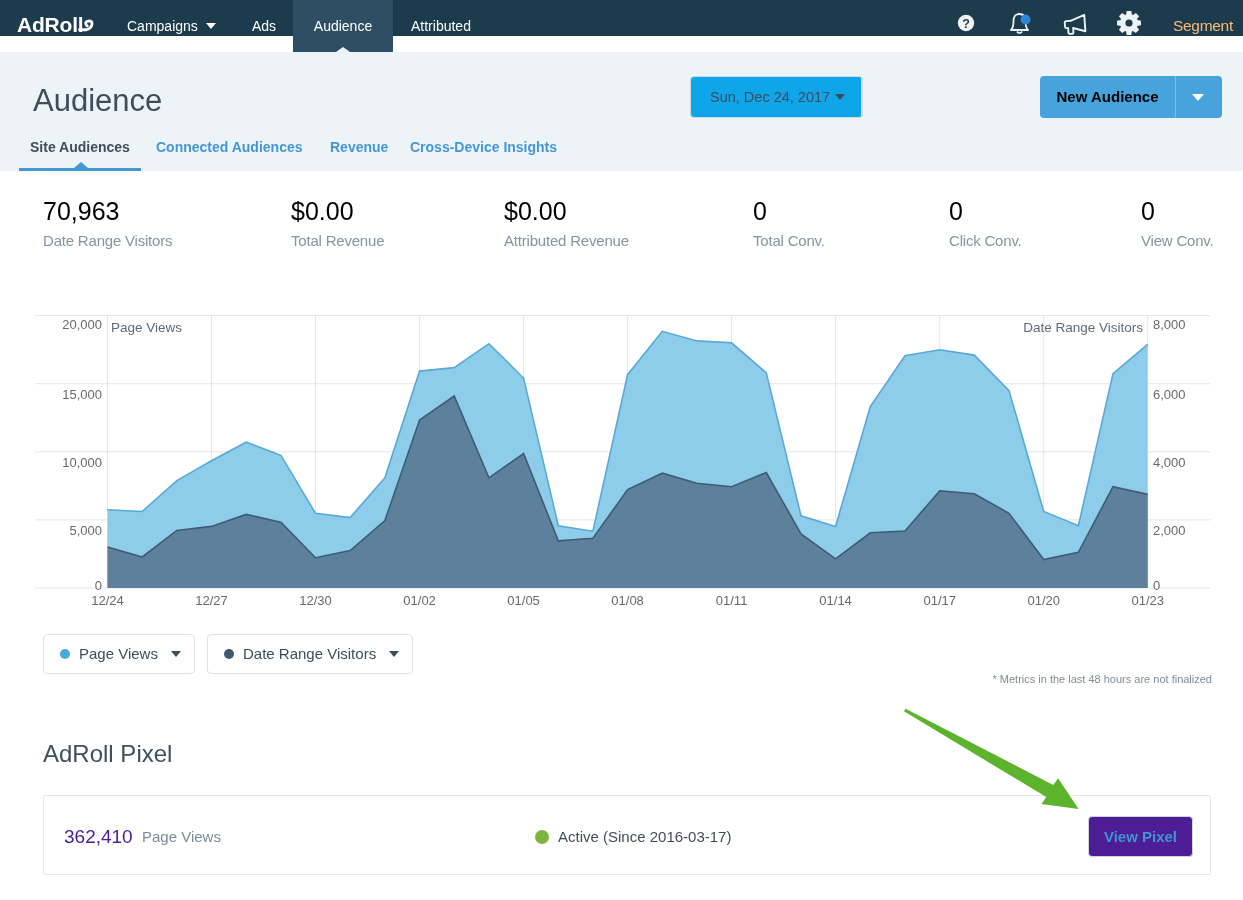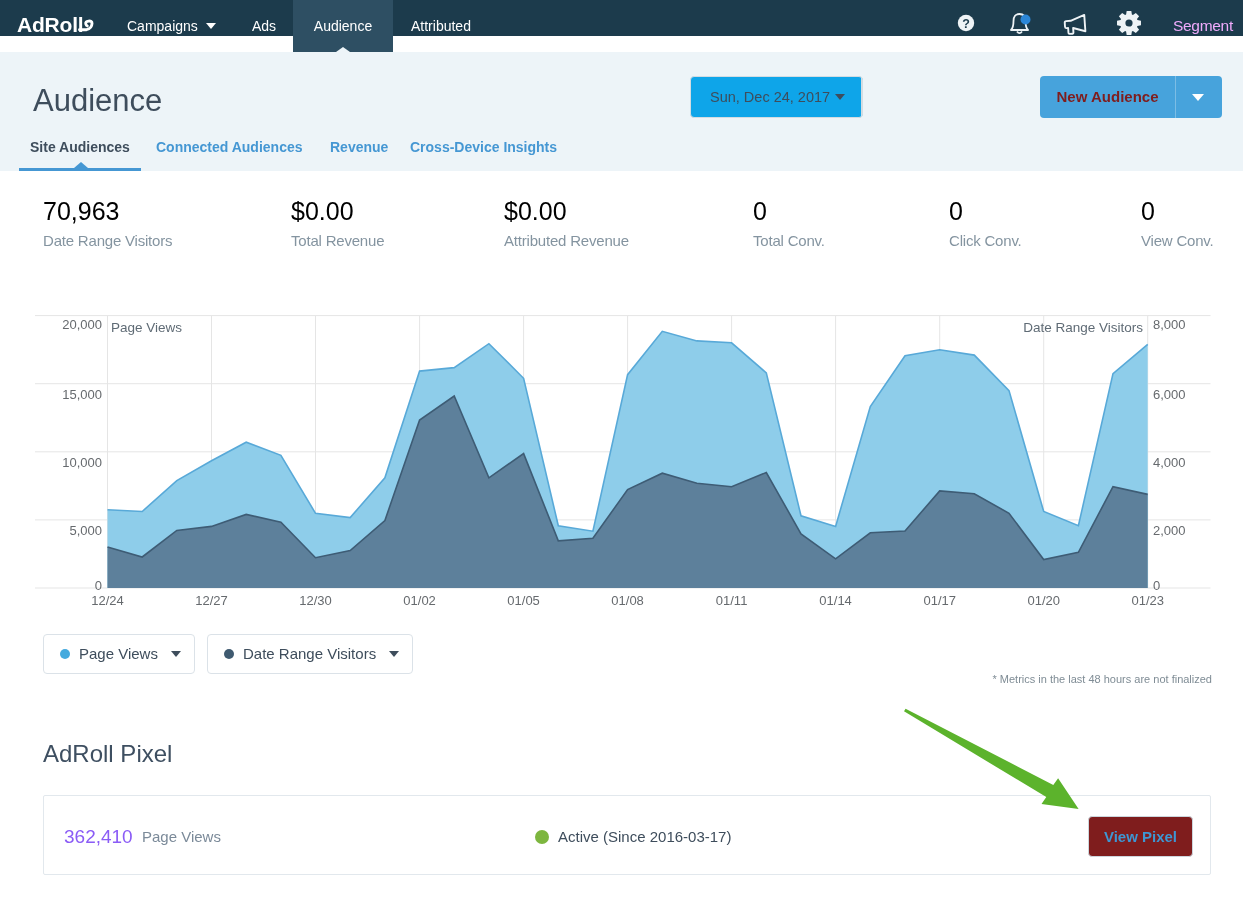--- a/index.html
+++ b/index.html
@@ -11,32 +11,32 @@
 .title{position:absolute;left:33px;top:31px;font-size:31px;color:#3e4d5c}
 .tab{position:absolute;top:87px;font-size:14px;font-weight:bold;color:#4597d3;white-space:nowrap}
 .tab.active{color:#3e4d5c}
 .tabline{position:absolute;left:19px;top:116px;width:122px;height:3px;background:#4597d3}
 .tabnotch{position:absolute;left:74px;top:110px;width:0;height:0;border-left:7px solid transparent;border-right:7px solid transparent;border-bottom:6px solid #4597d3}
 .dategrp{position:absolute;left:690px;top:24px;height:42px;background:#0ea5e9;border:1px solid #d3dce2;border-radius:4px;display:flex}
 .datecell{position:relative;height:40px;line-height:40px;font-size:14.5px;color:#3e4d5c;padding-left:19px;white-space:nowrap}
 .datecell .caret{position:absolute;right:16px;top:17px;margin:0}
 .datecell:first-child{border-right:1px solid #d3dce2}
 .caret{display:inline-block;width:0;height:0;border-left:5px solid transparent;border-right:5px solid transparent;border-top:6px solid #3e4d5c;margin-left:14px;vertical-align:middle;margin-top:-2px}
-.newaud{position:absolute;left:1040px;top:24px;width:182px;height:42px;background:#47a3dc;border-radius:4px;color:#7f1d1d}
+.newaud{position:absolute;left:1040px;top:24px;width:182px;height:42px;background:#47a3dc;border-radius:4px;color:#000000}
 .newaud .main{position:absolute;left:0;top:0;width:136px;height:42px;line-height:42px;text-align:center;font-size:15px;font-weight:bold;border-right:1px solid #7cbde5}
 .newaud .arr{position:absolute;left:152px;top:18px;width:0;height:0;border-left:6px solid transparent;border-right:6px solid transparent;border-top:7px solid #fff}
 .stat-num{position:absolute;font-size:25px;color:#000000}
 .stat-lab{position:absolute;font-size:15px;color:#8494a0;letter-spacing:-0.2px}
 .legbtn{position:absolute;top:634px;height:40px;background:#fff;border:1px solid #dbe2e8;border-radius:4px;font-size:15px;color:#3e4d5c;line-height:38px;padding:0 16px;white-space:nowrap}
 .dot{display:inline-block;width:10px;height:10px;border-radius:50%;margin-right:9px}
 .legcaret{display:inline-block;width:0;height:0;border-left:5px solid transparent;border-right:5px solid transparent;border-top:6px solid #3e4d5c;margin-left:13px;vertical-align:middle;margin-top:-2px}
 .footnote{position:absolute;right:31px;top:673px;font-size:11px;color:#7f8c95}
 .pixhead{position:absolute;left:43px;top:740px;font-size:24px;color:#3e4f61}
 .pixbox{position:absolute;left:43px;top:795px;width:1168px;height:80px;background:#fff;border:1px solid #e2e8ed;border-radius:2px}
-.viewpix{position:absolute;left:1044px;top:20px;width:105px;height:41px;border:1px solid #ccd6dd;border-radius:4px;background:#7f1d1d;color:#3e96d3;font-size:15px;font-weight:bold;text-align:center;line-height:39px}
+.viewpix{position:absolute;left:1044px;top:20px;width:105px;height:41px;border:1px solid #ccd6dd;border-radius:4px;background:#4c1d95;color:#3e96d3;font-size:15px;font-weight:bold;text-align:center;line-height:39px}
 </style></head>
 <body>
 <div class="nav">
   <div class="logo">AdRoll</div>
   <svg width="18" height="18" viewBox="0 0 18 18" style="position:absolute;left:77px;top:14px;overflow:visible">
     <path d="M2.5 15.7 L9.5 15.7 Q14.8 14.5 15 9.5 Q15.1 6.6 11.5 7.1 Q8.2 7.6 8.8 10 Q9.2 11.6 10.3 11.9" fill="none" stroke="#fff" stroke-width="2.9" stroke-linecap="round"></path>
   </svg>
   <div class="navitem" style="left:127px">Campaigns <span style="display:inline-block;width:0;height:0;border-left:5px solid transparent;border-right:5px solid transparent;border-top:6px solid #fff;margin-left:4px;vertical-align:middle;margin-top:-3px"></span></div>
   <div class="navitem" style="left:252px">Ads</div>
   <div class="navitem" style="left:293px;width:100px;background:#2e4f63;text-align:center">Audience</div>
@@ -50,21 +50,21 @@
     <path d="M5 20 q2.5 -2.5 2.5 -9 q0 -7 6 -7 q6 0 6 7 q0 6.5 2.5 9 z" fill="none" stroke="#eef3f6" stroke-width="1.8" stroke-linejoin="round"></path>
     <path d="M11 21.5 q2.5 3.2 5 0" fill="none" stroke="#eef3f6" stroke-width="1.8"></path>
     <circle cx="19.5" cy="9.5" r="5" fill="#2c87d8"></circle>
   </svg>
   <svg width="28" height="28" viewBox="0 0 28 28" style="position:absolute;left:1061px;top:12px;transform:rotate(-4deg)">
     <path d="M24 3.5 L10 8.5 H5.5 q-1.5 0 -1.5 1.5 v4 q0 1.5 1.5 1.5 H7 v5 q0 1 1 1 h3 q1 0 1 -1 v-4.6 l12 4.1 z" fill="none" stroke="#eef3f6" stroke-width="1.9" stroke-linejoin="round"></path>
   </svg>
   <svg width="26" height="26" viewBox="0 0 26 26" style="position:absolute;left:1116px;top:10px">
     <path fill="#eef3f6" fill-rule="evenodd" d="M10.10 4.58 L10.67 1.02 L15.33 1.02 L15.90 4.58 L16.90 5.00 L19.82 2.89 L23.11 6.18 L21.00 9.10 L21.42 10.10 L24.98 10.67 L24.98 15.33 L21.42 15.90 L21.00 16.90 L23.11 19.82 L19.82 23.11 L16.90 21.00 L15.90 21.42 L15.33 24.98 L10.67 24.98 L10.10 21.42 L9.10 21.00 L6.18 23.11 L2.89 19.82 L5.00 16.90 L4.58 15.90 L1.02 15.33 L1.02 10.67 L4.58 10.10 L5.00 9.10 L2.89 6.18 L6.18 2.89 L9.10 5.00 Z M13 9.4 a3.6 3.6 0 1 0 0 7.2 a3.6 3.6 0 1 0 0 -7.2 Z"></path>
   </svg>
-  <div style="position:absolute;left:1173px;top:0;height:52px;line-height:52px;color:#f0abfc;font-size:15.5px;letter-spacing:-0.3px">Segment</div>
+  <div style="position:absolute;left:1173px;top:0;height:52px;line-height:52px;color:#fdba74;font-size:15.5px;letter-spacing:-0.3px">Segment</div>
 </div>
 <div class="header">
   <div class="title">Audience</div>
   <div class="tab active" style="left:30px">Site Audiences</div>
   <div class="tab" style="left:156px">Connected Audiences</div>
   <div class="tab" style="left:330px">Revenue</div>
   <div class="tab" style="left:410px">Cross-Device Insights</div>
   <div class="tabline"></div>
   <div class="tabnotch"></div>
   <div class="dategrp">
@@ -131,20 +131,20 @@
     <text x="1043.7" y="605" text-anchor="middle" class="ax">01/20</text>
     <text x="1147.7" y="605" text-anchor="middle" class="ax">01/23</text>
 <text x="111" y="331.5" class="cl">Page Views</text>
 <text x="1143" y="331.5" text-anchor="end" class="cl">Date Range Visitors</text>
 </svg>
 <div class="legbtn" style="left:43px;width:152px"><span class="dot" style="background:#45aade"></span>Page Views<span class="legcaret"></span></div>
 <div class="legbtn" style="left:207px;width:206px"><span class="dot" style="background:#3f5a70"></span>Date Range Visitors<span class="legcaret"></span></div>
 <div class="footnote">* Metrics in the last 48 hours are not finalized</div>
 <div class="pixhead">AdRoll Pixel</div>
 <div class="pixbox">
-  <span style="position:absolute;left:20px;top:30px;font-size:19px;color:#8b5cf6">362,410</span>
+  <span style="position:absolute;left:20px;top:30px;font-size:19px;color:#4c1d95">362,410</span>
   <span style="position:absolute;left:98px;top:32px;font-size:15px;color:#7b8a99">Page Views</span>
   <span style="position:absolute;left:491px;top:34px;width:14px;height:14px;border-radius:50%;background:#7db63f"></span>
   <span style="position:absolute;left:514px;top:32px;font-size:15px;color:#3e4d5c">Active (Since 2016-03-17)</span>
   <div class="viewpix">View Pixel</div>
 </div>
 <svg width="1243" height="900" style="position:absolute;left:0;top:0;pointer-events:none">
   <polygon points="904,711.3 1046.3,797.1 1041.5,803.9 1078.6,809.1 1058.1,778.2 1053.3,784.9 905.6,708.7" fill="#5cb32c"></polygon>
 </svg>
 </body></html>

